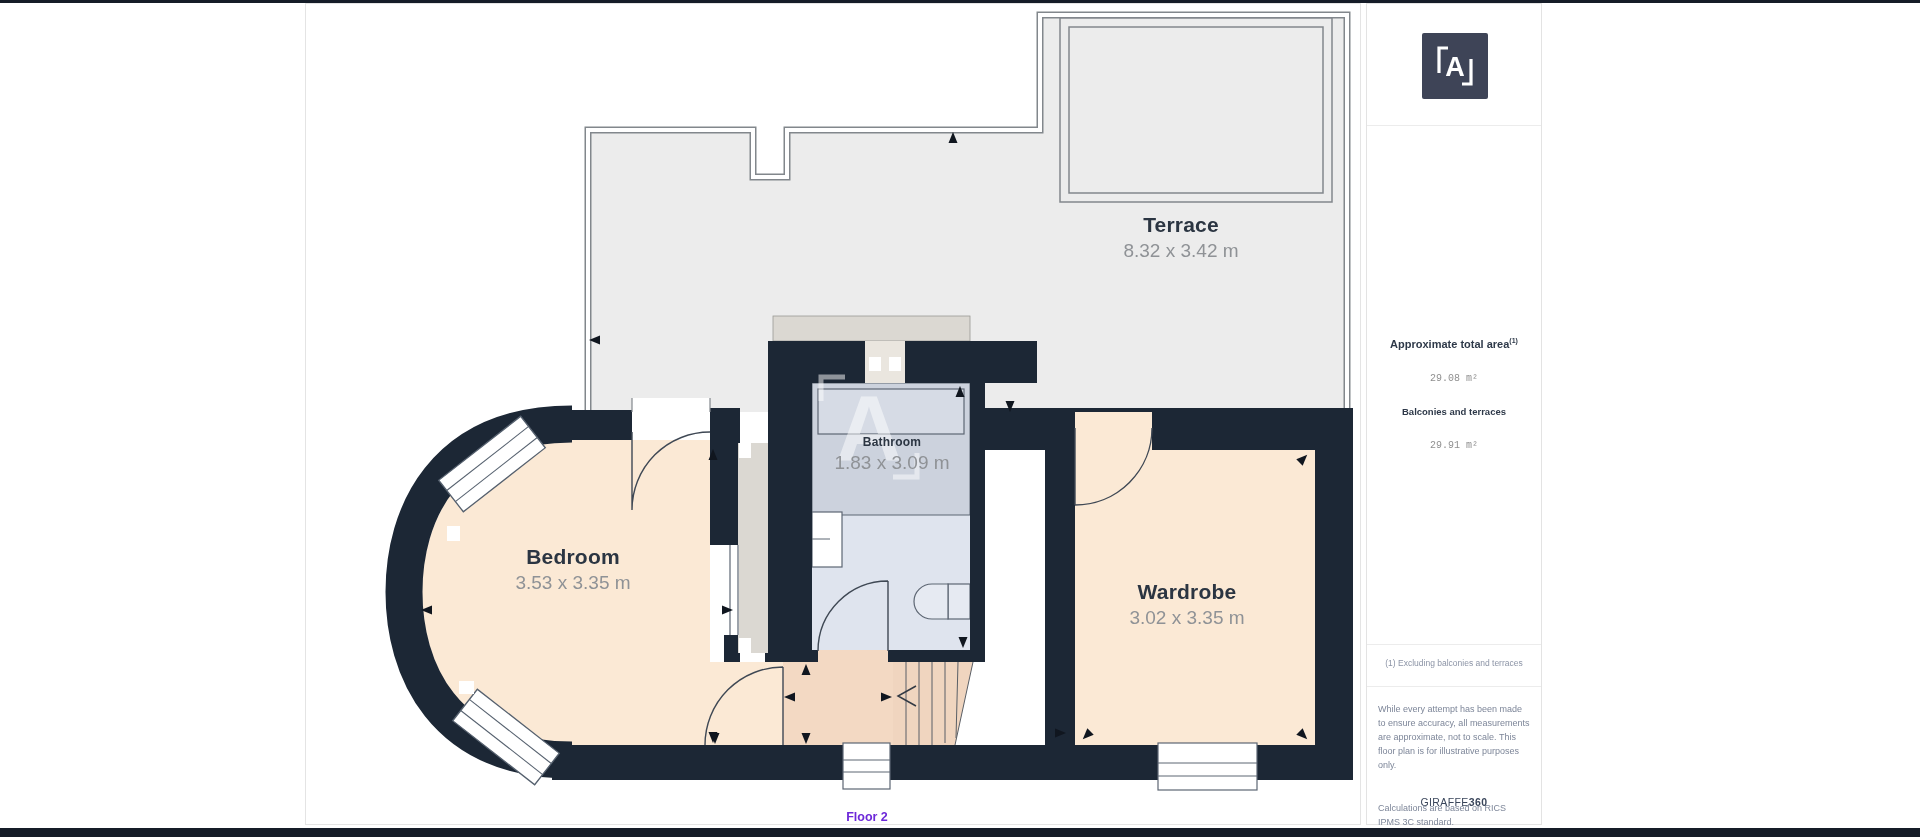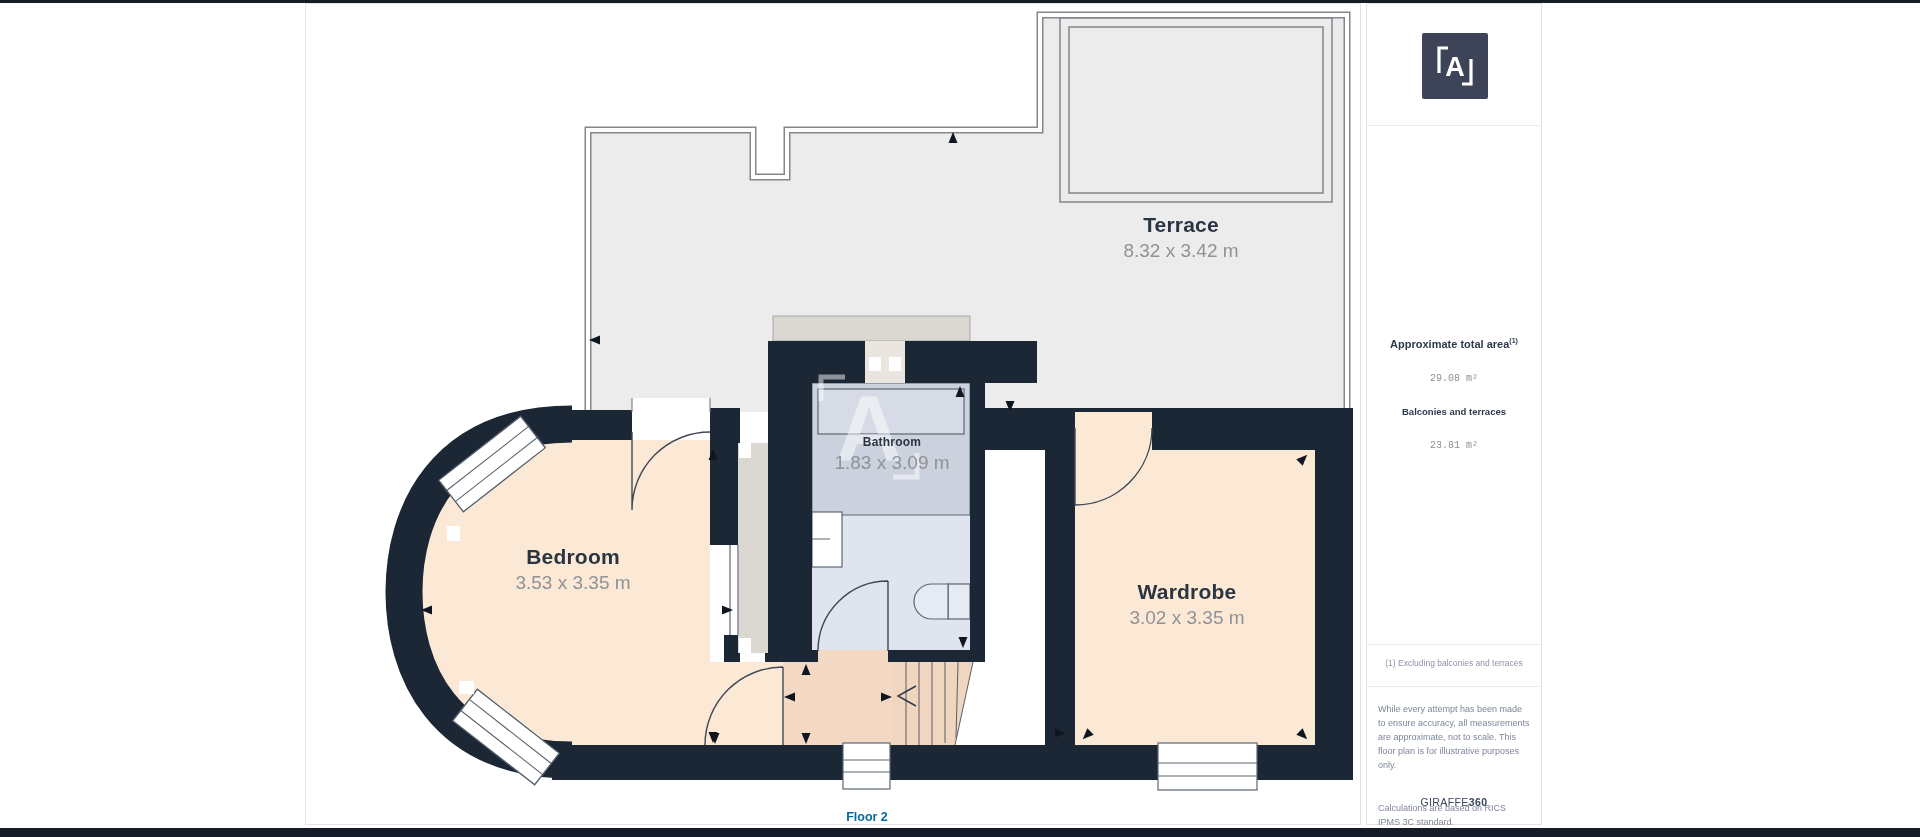--- a/index.html
+++ b/index.html
@@ -22,21 +22,21 @@
   .abs{position:absolute;}
   #stage{position:relative;width:1920px;height:837px;background:#fff;}
   .topbar{left:0;top:0;width:1920px;height:3px;background:var(--bar);}
   .bottombar{left:0;top:828px;width:1920px;height:9px;background:var(--bar);}
   .plan-card{left:305px;top:3px;width:1056px;height:822px;background:#fff;border:1px solid #e4e4e4;}
   .room-label{position:absolute;width:220px;text-align:center;pointer-events:none;}
   .rname{font-weight:bold;font-size:21px;color:var(--label);letter-spacing:.2px;}
   .rname.sm{font-size:12px;}
   .rdims{font-size:19px;color:var(--dim);margin-top:3px;}
   .floor-label{left:766px;top:806px;width:200px;text-align:center;font-size:12.5px;
-    font-weight:bold;color:#0369a1;}
+    font-weight:bold;color:#6d28d9;}
   
   .side-card{left:1366px;top:3px;width:176px;height:822px;background:#fff;border:1px solid #e3e3e3;}
   .side-divider{position:absolute;left:0;width:174px;height:1px;background:#ececec;}
   .logo-box{position:absolute;left:55px;top:29px;width:66px;height:66px;}
   .area-block{position:absolute;left:0;top:333px;width:174px;text-align:center;}
   .area-title{font-size:11px;font-weight:bold;color:#2e3949;}
   .area-title sup{font-size:7px;}
   .area-value{font-size:10px;color:#8f8f8f;margin-top:23px;font-family:Liberation Mono, monospace;}
   .area-sub{font-size:9.5px;font-weight:bold;color:#2e3949;margin-top:22px;}
   .footnote{position:absolute;left:6px;top:654px;width:162px;text-align:center;
@@ -263,21 +263,21 @@
     </div>
 
     <div class="side-divider" style="top:121px"></div>
 
     <div class="area-block">
       <div class="area-title">
         <span>Approximate total area</span><sup>(1)</sup>
       </div>
       <div class="area-value">29.08 m²</div>
       <div class="area-sub">Balconies and terraces</div>
-      <div class="area-value">23.81 m²</div>
+      <div class="area-value">29.91 m²</div>
     </div>
 
     <div class="side-divider" style="top:640px"></div>
     <div class="footnote">(1) Excluding balconies and terraces</div>
     <div class="side-divider" style="top:682px"></div>
 
     <div class="disclaimer">
       <div class="p1">While every attempt has been made to ensure accuracy, all measurements are approximate, not to scale. This floor plan is for illustrative purposes only.</div>
       <div class="p2">Calculations are based on RICS IPMS 3C standard.</div>
     </div>

